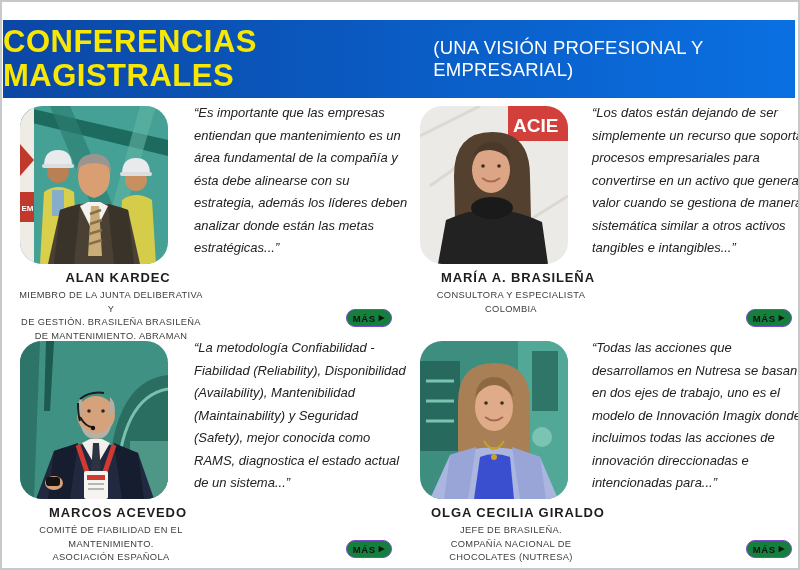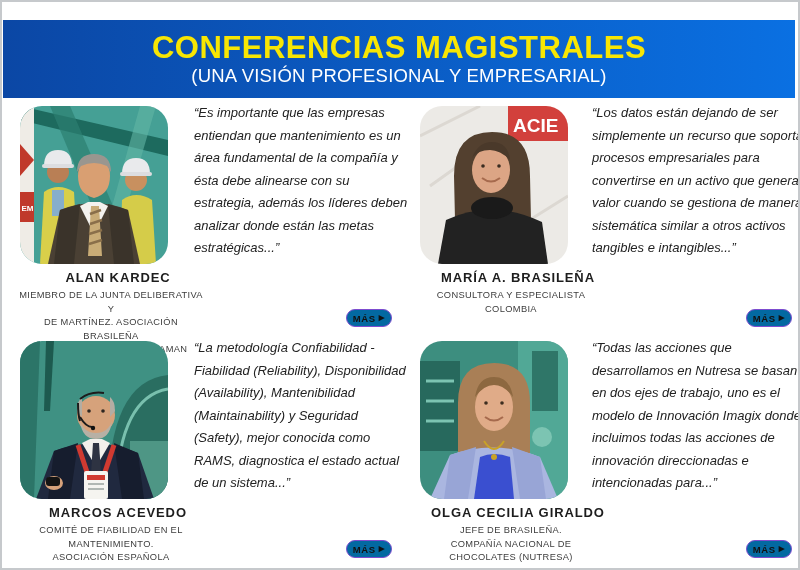--- a/index.html
+++ b/index.html
@@ -2,38 +2,38 @@
 <html><head>
 <meta charset="utf-8">
 <style>
   html,body{margin:0;padding:0;background:#ffffff;}
   .page{position:relative;width:800px;height:570px;background:#ffffff;overflow:hidden;
         border:2px solid #c6c9cc;box-sizing:border-box;
         font-family:"Liberation Sans",sans-serif;}
   
   .band{position:absolute;left:1px;right:3px;top:18px;height:78px;
         background:linear-gradient(90deg,#0b47a5 0%,#0a70e2 100%);
-        display:flex;flex-direction:column;align-items:center;justify-content:center;}
+        display:flex;flex-direction:row;align-items:center;justify-content:center;}
   .band .title{color:#f8e603;font-size:31px;font-weight:bold;letter-spacing:.5px;line-height:34px;}
   .band .subtitle{color:#ffffff;font-size:18.5px;font-weight:normal;letter-spacing:.2px;line-height:22px;}
   
   .card{position:absolute;width:400px;height:235px;}
   .card.c1{left:0;top:95px;} .card.c2{left:400px;top:95px;}
   .card.c3{left:0;top:330px;} .card.c4{left:400px;top:330px;}
   .photo{position:absolute;left:18px;top:9px;width:148px;height:158px;border-radius:22px;overflow:hidden;display:block;text-align:right;}
   .photo svg{display:block;}
   .name{position:absolute;left:0;top:173px;width:186px;text-align:center;
         font-size:13px;font-weight:bold;letter-spacing:.9px;color:#1d1d1d;padding-left:23px;}
   .role{position:absolute;left:0;top:192px;width:186px;text-align:center;
         font-size:9.3px;letter-spacing:.35px;color:#3c3c3c;line-height:13.5px;padding-left:16px;}
   .quote{position:absolute;left:192px;top:5px;width:216px;
          font-style:italic;font-size:13px;line-height:22.5px;color:#222222;}
   .c2 .quote,.c4 .quote{left:190px;}
   .more{position:absolute;left:344px;top:212px;width:46px;height:18px;
-        border:1.6px solid #7d4ccf;border-radius:10px;background:#0369a1;
+        border:1.6px solid #7d4ccf;border-radius:10px;background:#15803d;
         display:flex;align-items:center;justify-content:center;gap:3px;
         font-size:9.5px;font-weight:bold;letter-spacing:.6px;color:#111;cursor:pointer;padding:0;}
   .c3 .more,.c4 .more{top:208px;}
   .more .play{font-size:7.5px;line-height:1;color:#111;}
 </style>
 </head>
 <body>
 
 <div class="page">
 
@@ -71,21 +71,21 @@
         <path d="M60 100 L74 128 L88 100 L80 96 L68 96 Z" fill="#f4f2ee"></path>
         <path d="M71 100 L79 100 L82 150 L68 150 Z" fill="#c9ac77"></path>
         <path d="M70 108 L81 104 M70 118 L82 114 M69 128 L82 124 M69 138 L82 134" stroke="#8a6f4a" stroke-width="2.5" fill="none"></path>
         <path d="M40 104 L60 98 L54 158 L34 158 Z" fill="#3a332a"></path>
         <path d="M108 104 L88 98 L94 158 L114 158 Z" fill="#3a332a"></path>
       </svg>
     </span>
     <div class="name">ALAN KARDEC</div>
     <div class="role">
       <div>MIEMBRO DE LA JUNTA DELIBERATIVA Y</div>
-      <div>DE MARTÍNEZ. ASOCIACIÓN BRASILEÑA</div>
+      <div>DE GESTIÓN. BRASILEÑA BRASILEÑA</div>
       <div>DE MANTENIMIENTO. ABRAMAN</div>
     </div>
     <div class="quote">“Es importante que las empresas entiendan que mantenimiento es un área fundamental de la compañía y ésta debe alinearse con su estrategia, además los líderes deben analizar donde están las metas estratégicas...”</div>
     <button class="more">
       <span>MÁS</span>
       <span class="play">▶</span>
     </button>
   </div>
 
   <div class="card c2">

